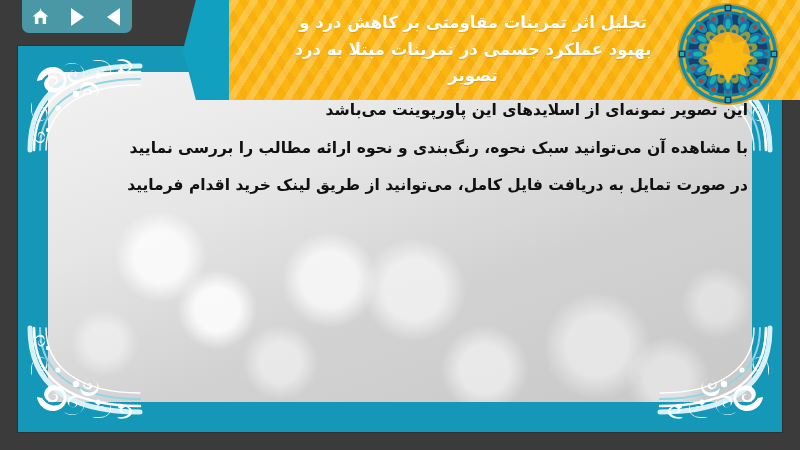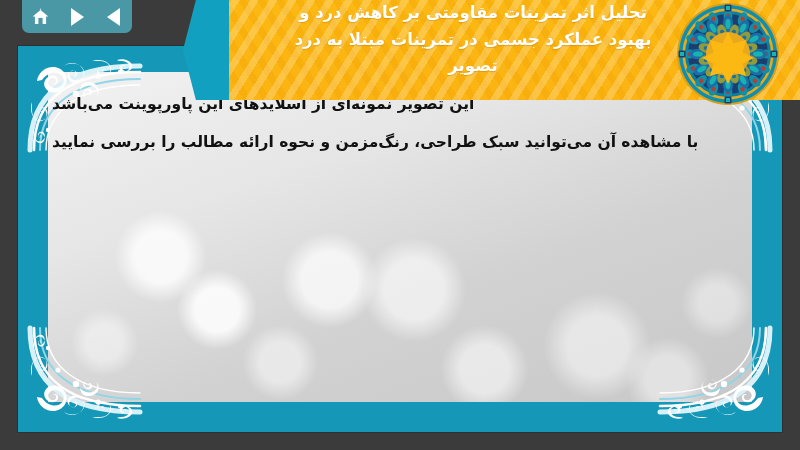--- a/index.html
+++ b/index.html
@@ -77,21 +77,21 @@
   .banner{
     position:absolute;left:206px;top:0;width:594px;height:100px;z-index:25;
     background:
       repeating-linear-gradient(-58deg,
         rgba(255,255,255,.22) 0px, rgba(255,255,255,.22) 7px,
         rgba(255,255,255,0) 7px, rgba(255,255,255,0) 16px),
       repeating-linear-gradient(58deg,
         rgba(240,160,0,.30) 0px, rgba(240,160,0,.30) 7px,
         rgba(240,160,0,0) 7px, rgba(240,160,0,0) 16px),
       linear-gradient(#fcb813,#fbb412);
-    display:flex;justify-content:center;
+    display:flex;align-items:center;justify-content:center;
   }
   .banner-chevron{
     position:absolute;left:183px;top:0;width:46px;height:100px;z-index:26;
     background:#12a0c0;
     clip-path:polygon(100% 0, 100% 100%, 28% 100%, 0 50%, 28% 0);
   }
   .banner-title{
     position:relative;z-index:2;
     width:540px;margin-right:60px;
     text-align:center;color:#ffffff;
@@ -103,22 +103,22 @@
 
   
   .mandala{
     position:absolute;left:676px;top:2px;width:104px;height:104px;z-index:30;
     pointer-events:none;
   }
   .mandala svg{display:block;width:100%;height:100%;}
 
   
   .body-text{
-    position:absolute;left:52px;top:86px;right:52px;z-index:18;
-    direction:rtl;text-align:left;
+    position:absolute;left:52px;top:92px;right:52px;z-index:18;
+    direction:rtl;text-align:right;
     color:#111111;
     font-size:15.5px;line-height:2.42;font-weight:600;
   }
   .body-text p{margin:0;}
 </style>
 </head>
 <body>
 
 <div id="stage">
 
@@ -330,16 +330,17 @@
         <rect x="50" y="4" width="4" height="4"></rect>
         <rect x="50" y="96" width="4" height="4"></rect>
         <rect x="4" y="50" width="4" height="4"></rect>
         <rect x="96" y="50" width="4" height="4"></rect>
       </g>
     </svg>
   </div>
 
   <div class="body-text">
     <p>این تصویر نمونه‌ای از اسلایدهای این پاورپوینت می‌باشد</p>
-    <p>با مشاهده آن می‌توانید سبک طراحی، رنگ‌مزمن و نحوه ارائه مطالب را بررسی نمایید</p>
+    <p>با مشاهده آن می‌توانید سبک نحوه، رنگ‌بندی و نحوه ارائه مطالب را بررسی نمایید</p>
+    <p>در صورت تمایل به دریافت فایل کامل، می‌توانید از طریق لینک خرید اقدام فرمایید</p>
   </div>
 
 </div>
 
 </body></html>

